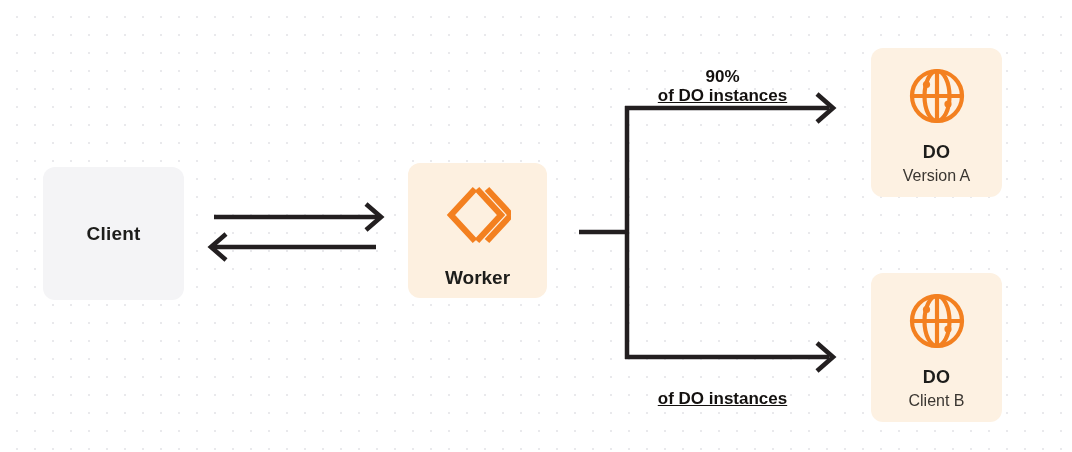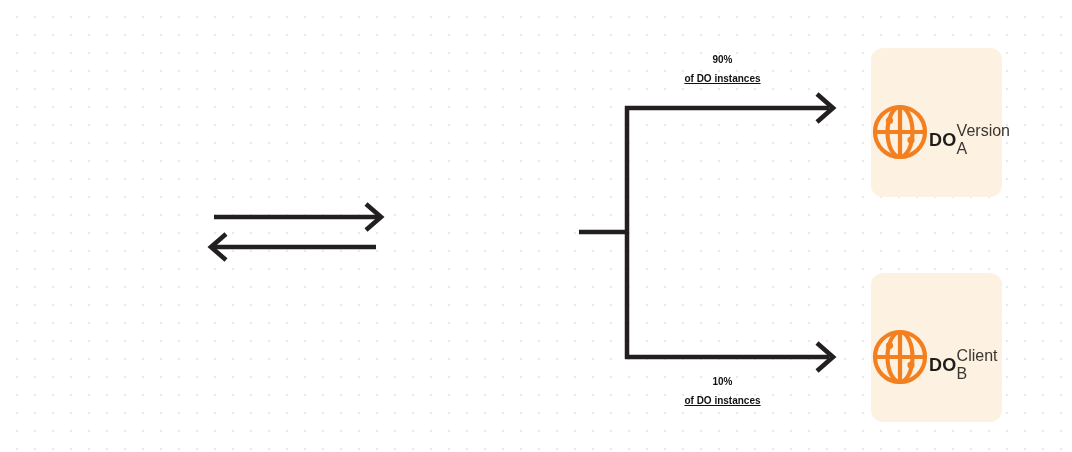--- a/index.html
+++ b/index.html
@@ -21,21 +21,21 @@
     position: relative;
     width: 1072px;
     height: 452px;
   }
 
   .node {
     position: absolute;
     box-sizing: border-box;
     border-radius: 12px;
     display: flex;
-    flex-direction: row;
+    flex-direction: column;
     align-items: center;
     justify-content: center;
   }
 
   
   #client-node {
     left: 43px;
     top: 167px;
     width: 141px;
     height: 133px;
@@ -90,21 +90,21 @@
     font-size: 18px;
     font-weight: bold;
     color: #1d1d1b;
     margin-top: 17px;
     letter-spacing: 0.3px;
   }
   .do-subtitle {
     font-size: 16px;
     font-weight: normal;
     color: #3a3631;
-    margin-top: 16px;
+    margin-top: 4px;
   }
 
   
   #connectors {
     position: absolute;
     left: 0;
     top: 0;
     width: 1072px;
     height: 452px;
     pointer-events: none;
@@ -121,25 +121,26 @@
     stroke-width: 4.6;
     fill: none;
     stroke-linecap: butt;
     stroke-linejoin: miter;
   }
 
   
   .edge-label {
     position: absolute;
     text-align: center;
-    font-size: 10px;
+    font-size: 17px;
     font-weight: bold;
     color: #14110f;
     line-height: 19px;
     white-space: nowrap;
+    margin-top: 17px;
   }
   #label-top  { left: 635px; top: 50px;  width: 175px; }
   #label-bottom { left: 635px; top: 372px; width: 175px; }
   .edge-label .pct { display: block; }
   .edge-label .sub { display: block; text-decoration: underline; }
 </style>
 </head>
 <body>
 
 <div id="canvas">
@@ -168,21 +169,37 @@
       <line class="wire" x1="625" y1="108" x2="829" y2="108"></line>
       <polyline class="arrowhead" points="817,94 833,108 817,122"></polyline>
     </g>
 
     <g>
       <line class="wire" x1="625" y1="357" x2="829" y2="357"></line>
       <polyline class="arrowhead" points="817,343 833,357 817,371"></polyline>
     </g>
   </svg>
 
-
+  <div class="node" id="client-node">
+    <div class="node-title">Client</div>
+  </div>
+
+  <div class="node" id="worker-node">
+    <span>
+      <svg class="worker-icon" viewBox="0 0 66 60" aria-hidden="true">
+
+        <path d="M30 4 L6 30 L30 56" fill="none" stroke="#f38020" stroke-width="6.2" stroke-linejoin="miter" stroke-linecap="butt"></path>
+
+        <path d="M32 4 L56 30 L32 56" fill="none" stroke="#f38020" stroke-width="6.2" stroke-linejoin="miter" stroke-linecap="butt"></path>
+
+        <path d="M42 4 L66 30 L42 56" fill="none" stroke="#f38020" stroke-width="6.2" stroke-linejoin="miter" stroke-linecap="butt"></path>
+      </svg>
+    </span>
+    <div class="node-title">Worker</div>
+  </div>
 
   <div class="node do-node" id="do-a-node">
     <span>
       <svg class="globe-icon" viewBox="0 0 58 58" aria-hidden="true">
         <g fill="none" stroke="#f38020" stroke-width="4.2">
           <circle cx="29" cy="29" r="25"></circle>
           <ellipse cx="29" cy="29" rx="12.5" ry="25"></ellipse>
           <line x1="29" y1="4" x2="29" y2="54"></line>
           <line x1="4" y1="29" x2="54" y2="29"></line>
         </g>
@@ -210,17 +227,16 @@
     <div class="do-title">DO</div>
     <div class="do-subtitle">Client B</div>
   </div>
 
   <div class="edge-label" id="label-top">
     <span class="pct">90%</span>
     <span class="sub">of DO instances</span>
   </div>
 
   <div class="edge-label" id="label-bottom">
-    <span class="pct">10%</span>
     <span class="sub">of DO instances</span>
   </div>
 
 </div>
 
 </body></html>

